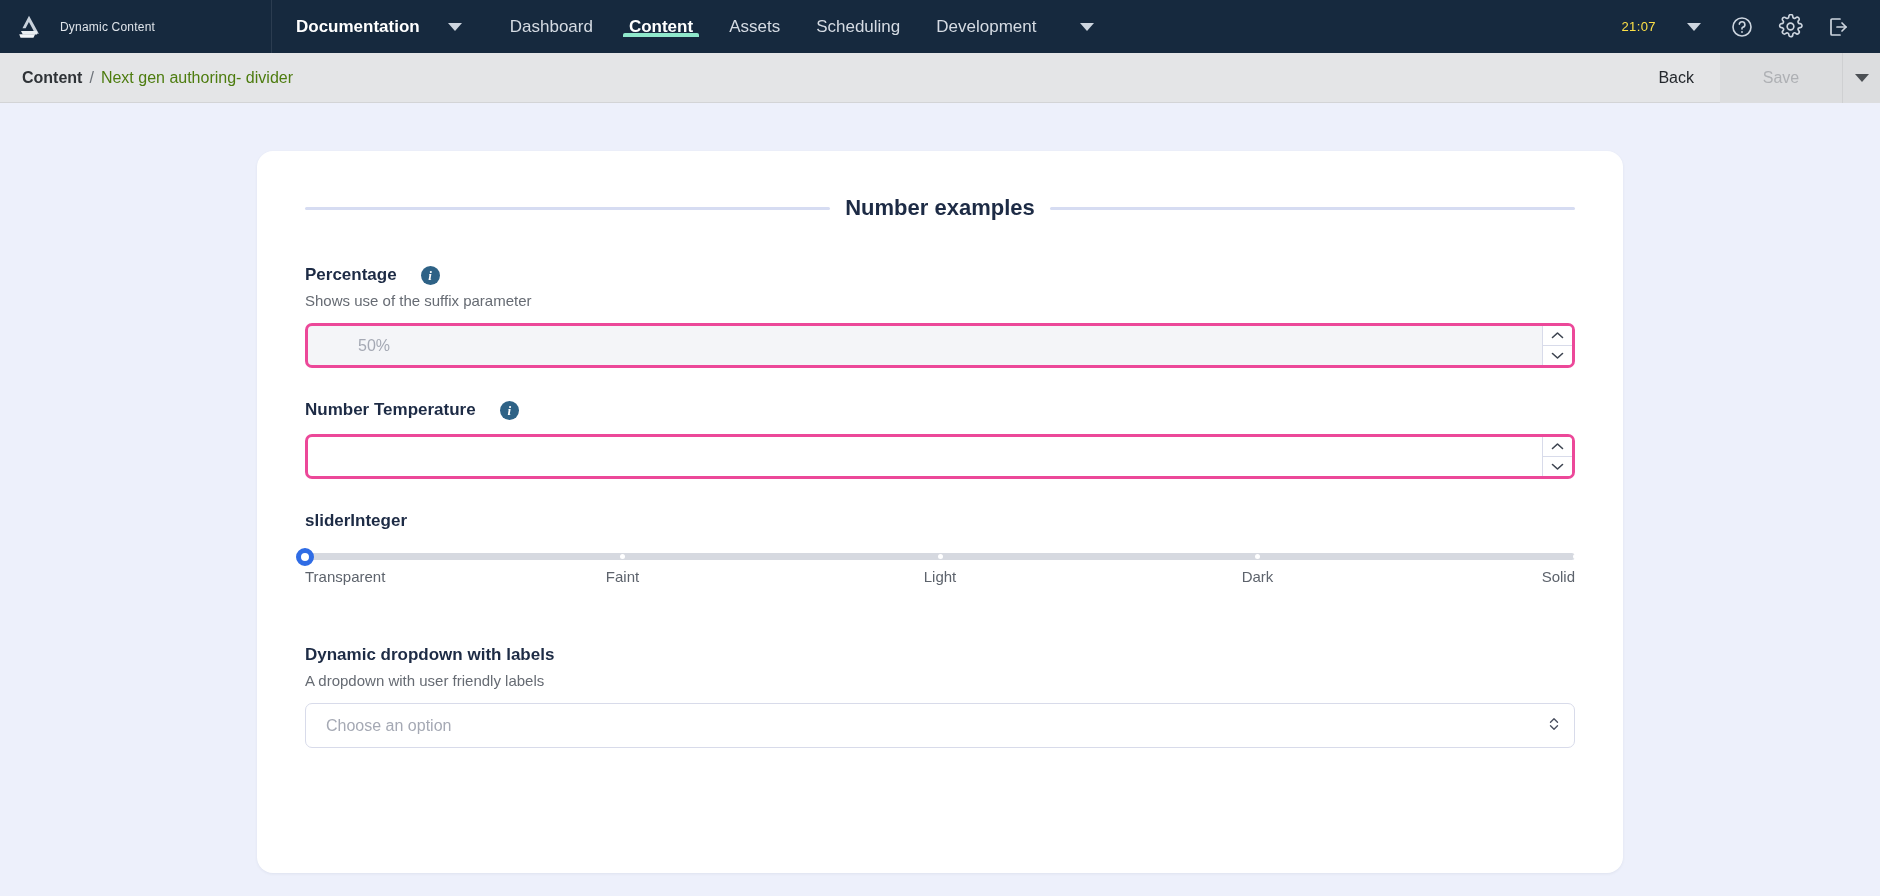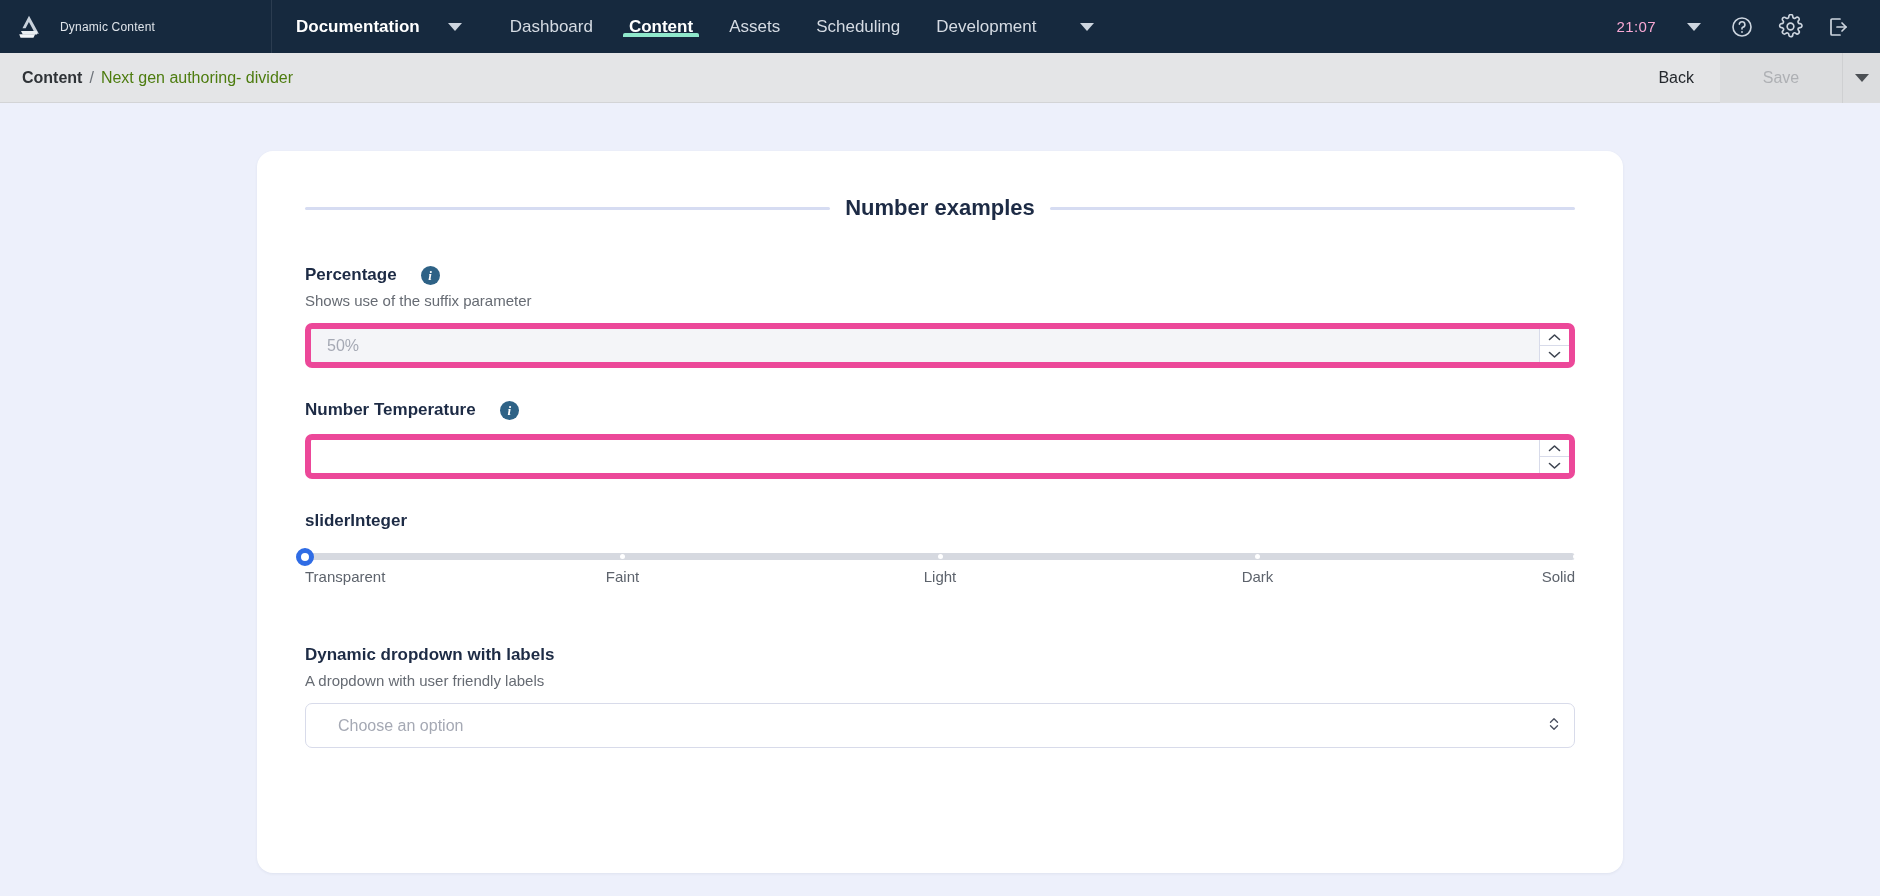--- a/index.html
+++ b/index.html
@@ -63,21 +63,21 @@
   .nav-caret { display: flex; align-items: center; padding: 0 30px 0 18px; cursor: pointer; }
   .nav-caret-2 { display: flex; align-items: center; padding: 0 24px 0 26px; cursor: pointer; }
 
   .nav-right {
     margin-left: auto;
     display: flex;
     align-items: center;
     gap: 0px;
     padding-right: 18px;
   }
-  .clock { font-size: 15px; color: #f9a8d4; padding: 0 14px 0 0; letter-spacing: .4px;}
+  .clock { font-size: 13px; color: #fde047; padding: 0 14px 0 0; letter-spacing: .4px;}
   .nav-icon-btn {
     width: 48px; height: 53px;
     display: flex; align-items: center; justify-content: center;
     cursor: pointer;
   }
   .nav-icon-btn svg { display:block; }
 
   
   .crumbbar {
     height: 50px;
@@ -174,24 +174,25 @@
     font-size: 15px;
     color: #666b73;
     margin-top: 7px;
   }
 
   
   .num-wrap {
     margin-top: 14px;
     display: flex;
     height: 45px;
-    border: 6px solid #ec4899;
+    border: 3px solid #ec4899;
     border-radius: 7px;
     overflow: hidden;
     background: #ffffff;
+    padding-left: 34px;
   }
   .num-wrap.filled { background: #f4f5f8; }
   .num-input {
     flex: 1;
     border: none;
     outline: none;
     background: transparent;
     padding: 0 16px;
     font-size: 16px;
     color: #2c3340;
@@ -255,21 +256,21 @@
   .slider-label.last { text-align: right; }
 
   
   .select-wrap {
     margin-top: 14px;
     height: 45px;
     border: 1px solid #d8dbea;
     border-radius: 7px;
     display: flex;
     align-items: center;
-    padding: 0 14px 0 32px;
+    padding: 0 14px 0 20px;
     background: #ffffff;
     cursor: pointer;
   }
   .select-placeholder {
     flex: 1;
     font-size: 16px;
     color: #a5a9b4;
   }
 </style>
 </head>

